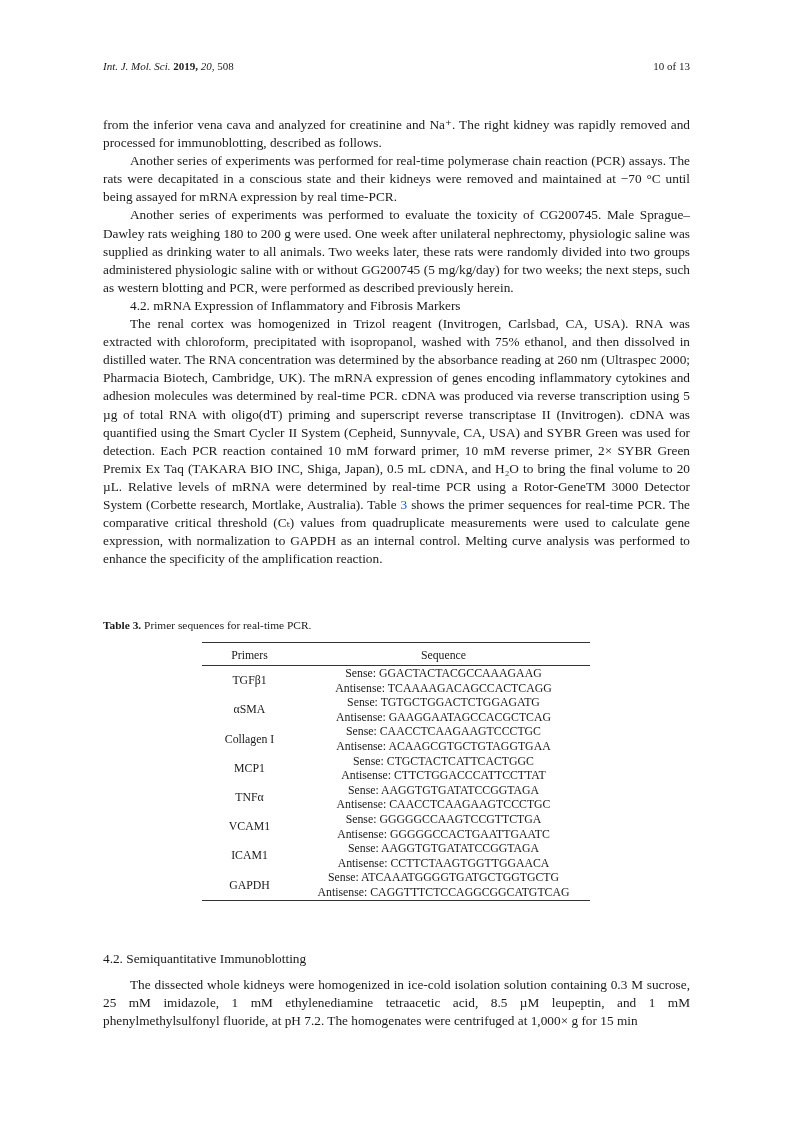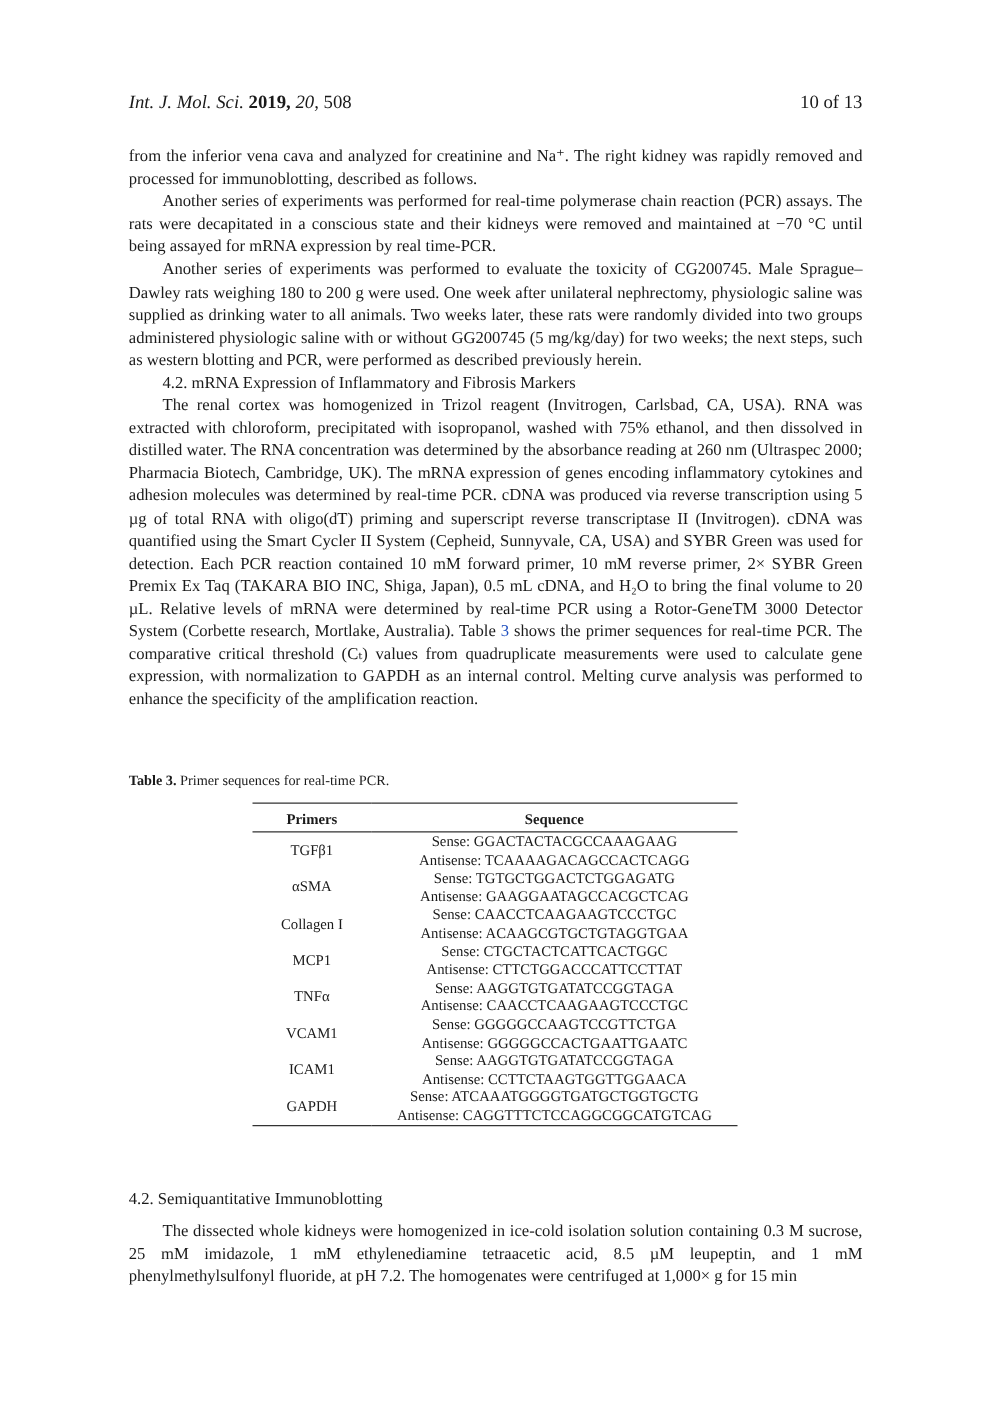--- a/index.html
+++ b/index.html
@@ -1,35 +1,35 @@
 <!DOCTYPE html>
 <html><head>
 <meta charset="utf-8">
 <style>
   html, body { margin: 0; padding: 0; background: #ffffff; }
   body { width: 793px; height: 1121px; position: relative; overflow: hidden;
          font-family: "Liberation Serif", "DejaVu Serif", serif; color: #1a1a1a; }
-  .header { position: absolute; top: 74px; left: 103px; width: 587px; height: 16px;
-            font-size: 15px; }
+  .header { position: absolute; top: 60px; left: 103px; width: 587px; height: 16px;
+            font-size: 11px; }
   .header .journal { position: absolute; left: 0; top: 0; }
   .header .journal i { font-style: italic; }
   .header .journal b { font-weight: bold; }
   .header .pages { position: absolute; right: 0; top: 0; }
   .body-text { position: absolute; left: 103px; width: 587px; font-size: 13.3px; line-height: 18.1px; }
   .p { margin: 0; text-align: justify; }
   .indent { text-indent: 27px; }
   .subhead { margin: 0; text-indent: 27px; }
   .link { color: #1f4fbf; }
   .caption { position: absolute; top: 619px; left: 103px; width: 587px; text-align: left;
              font-size: 11.4px; }
   .caption b { font-weight: bold; }
   table.primers { position: absolute; top: 642px; left: 202px; width: 388px;
                   border-collapse: collapse; font-size: 11.8px; }
   table.primers thead tr th { border-top: 1.6px solid #333; border-bottom: 1px solid #333;
-                  font-weight: bold; padding: 4px 0 2px 0; line-height: 16px; text-align: center; }
+                  font-weight: normal; padding: 4px 0 2px 0; line-height: 16px; text-align: center; }
   table.primers tbody tr:last-child td { border-bottom: 1.6px solid #333; }
   table.primers td { text-align: center; padding: 0; line-height: 14.6px; vertical-align: middle; }
   table.primers td.name { width: 95px; }
   table.primers th.col1 { width: 95px; }
   .section-title { position: absolute; top: 951px; left: 103px; font-size: 13.3px; font-style: italic; }
   .section-title span { font-style: normal; }
 </style>
 </head>
 <body>
 

